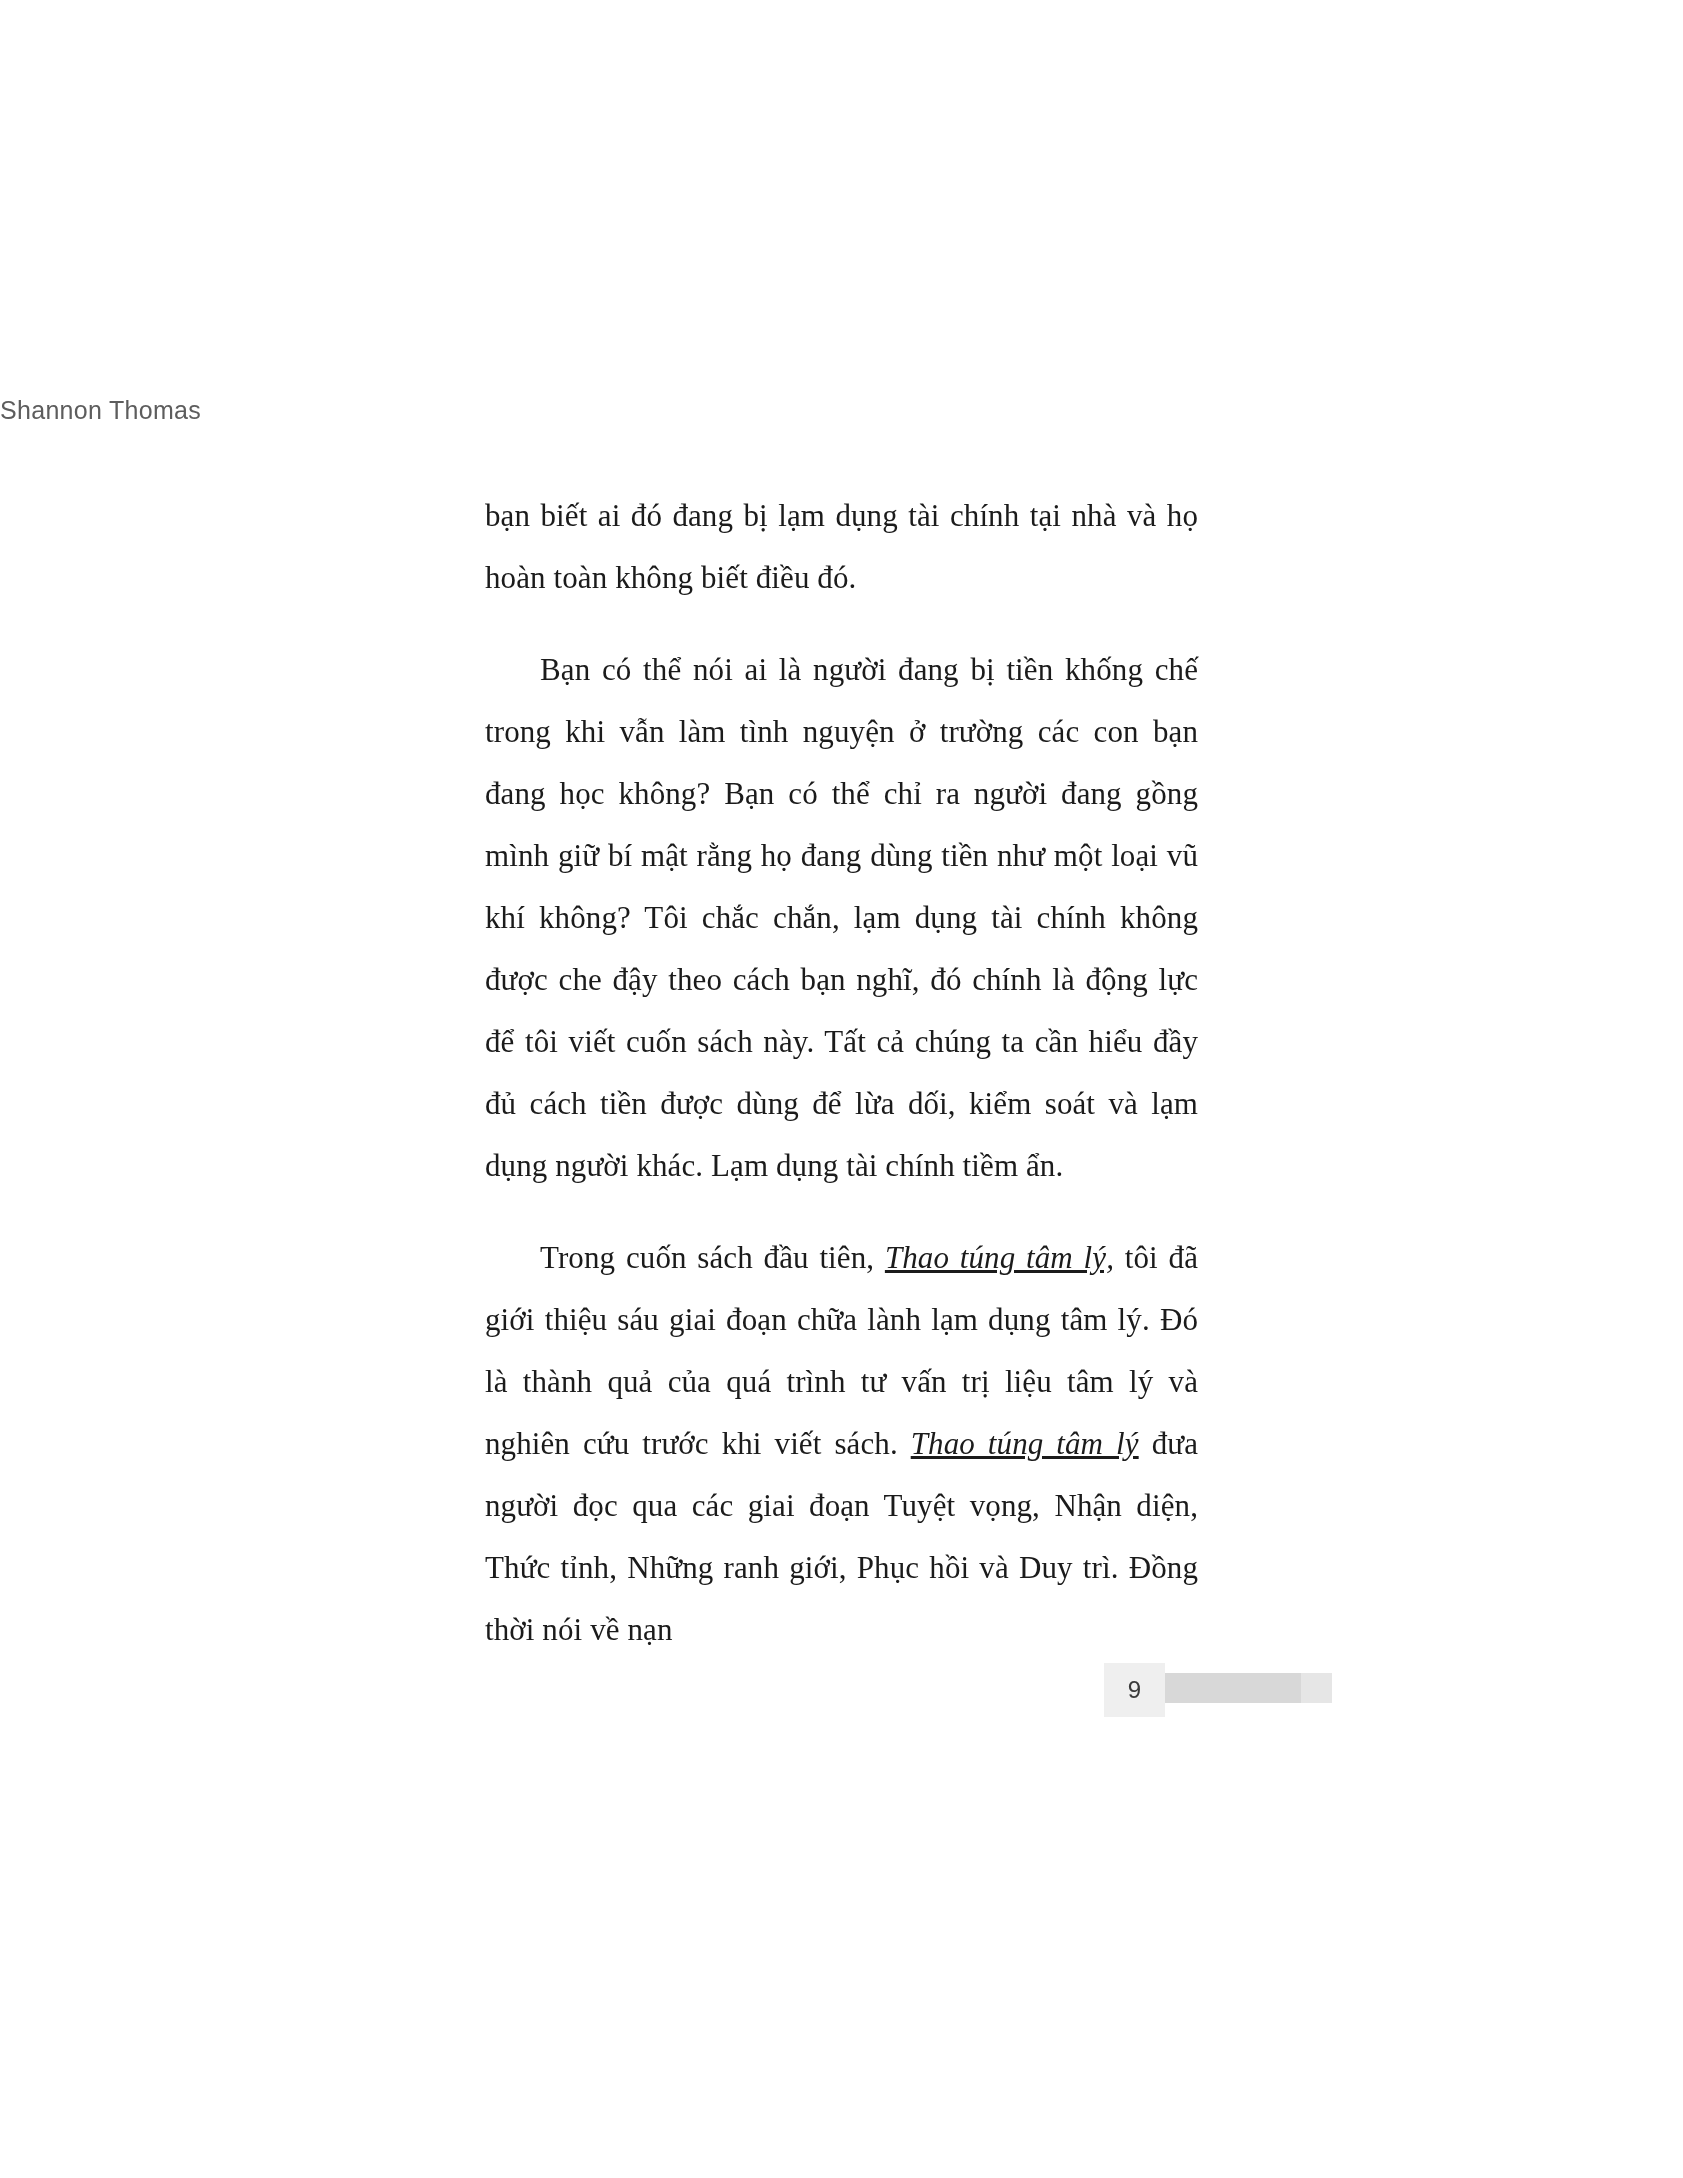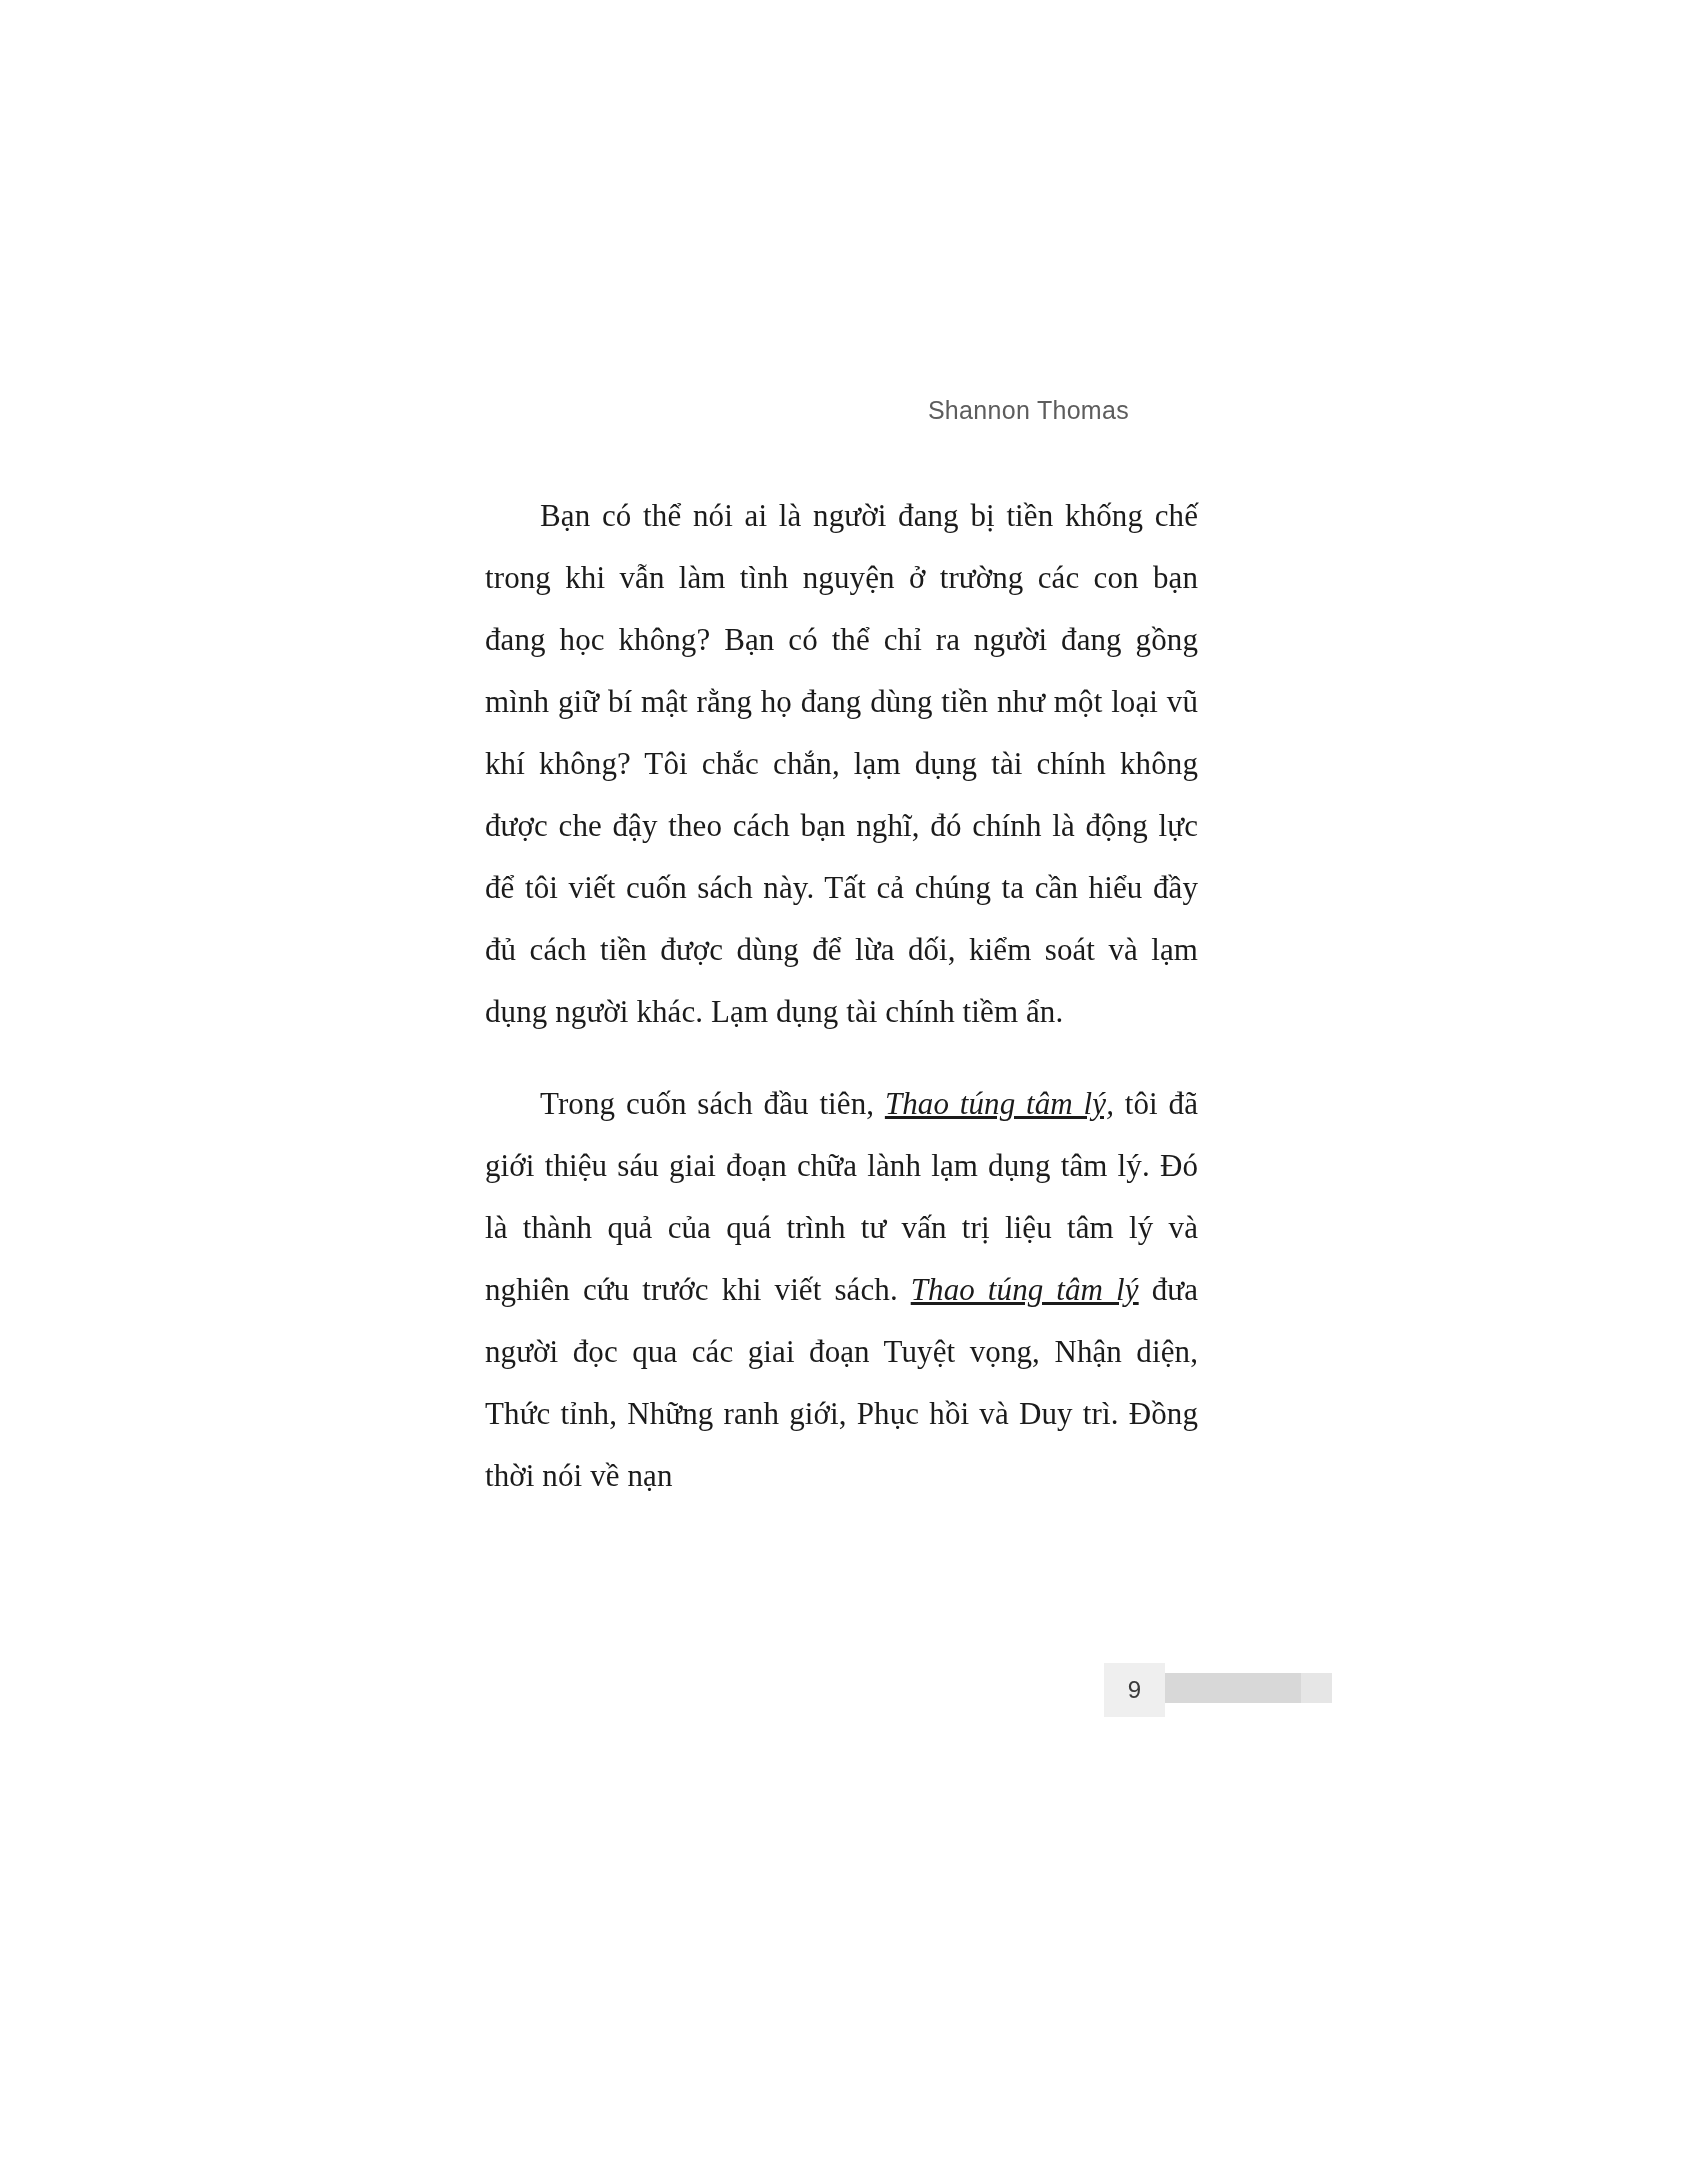--- a/index.html
+++ b/index.html
@@ -20,21 +20,21 @@
     inset: 0;
     background: #ffffff;
   }
 
   
   .running-head {
     position: absolute;
     left: 0;
     right: 0;
     top: 396px;
-    text-align: right;
+    text-align: left;
     padding-right: 554px;
     font-family: "Liberation Sans", sans-serif;
     font-size: 25px;
     color: #5d5d5d;
     letter-spacing: 0.3px;
   }
 
   
   .text-column {
     position: absolute;
@@ -108,20 +108,21 @@
   }
 </style>
 </head>
 <body>
 
 <div class="page">
 
   <div class="running-head">Shannon Thomas</div>
 
   <div class="text-column">
+    <p class="para">bạn biết ai đó đang bị lạm dụng tài chính tại nhà và họ hoàn toàn không biết điều đó.</p>
     <p class="para indent">Bạn có thể nói ai là người đang bị tiền khống chế trong khi vẫn làm tình nguyện ở trường các con bạn đang học không? Bạn có thể chỉ ra người đang gồng mình giữ bí mật rằng họ đang dùng tiền như một loại vũ khí không? Tôi chắc chắn, lạm dụng tài chính không được che đậy theo cách bạn nghĩ, đó chính là động lực để tôi viết cuốn sách này. Tất cả chúng ta cần hiểu đầy đủ cách tiền được dùng để lừa dối, kiểm soát và lạm dụng người khác. Lạm dụng tài chính tiềm ẩn.</p>
     <p class="para indent">Trong cuốn sách đầu tiên, <em class="italic">Thao túng tâm lý,</em> tôi đã giới thiệu sáu giai đoạn chữa lành lạm dụng tâm lý. Đó là thành quả của quá trình tư vấn trị liệu tâm lý và nghiên cứu trước khi viết sách. <em class="italic">Thao túng tâm lý</em> đưa người đọc qua các giai đoạn Tuyệt vọng, Nhận diện, Thức tỉnh, Những ranh giới, Phục hồi và Duy trì. Đồng thời nói về nạn</p>
   </div>
 
   <div class="folio">
     <div class="folio-chip">
       <span class="folio-number">9</span>
     </div>
     <div class="folio-bar">
       <div class="folio-bar-inner"></div>

